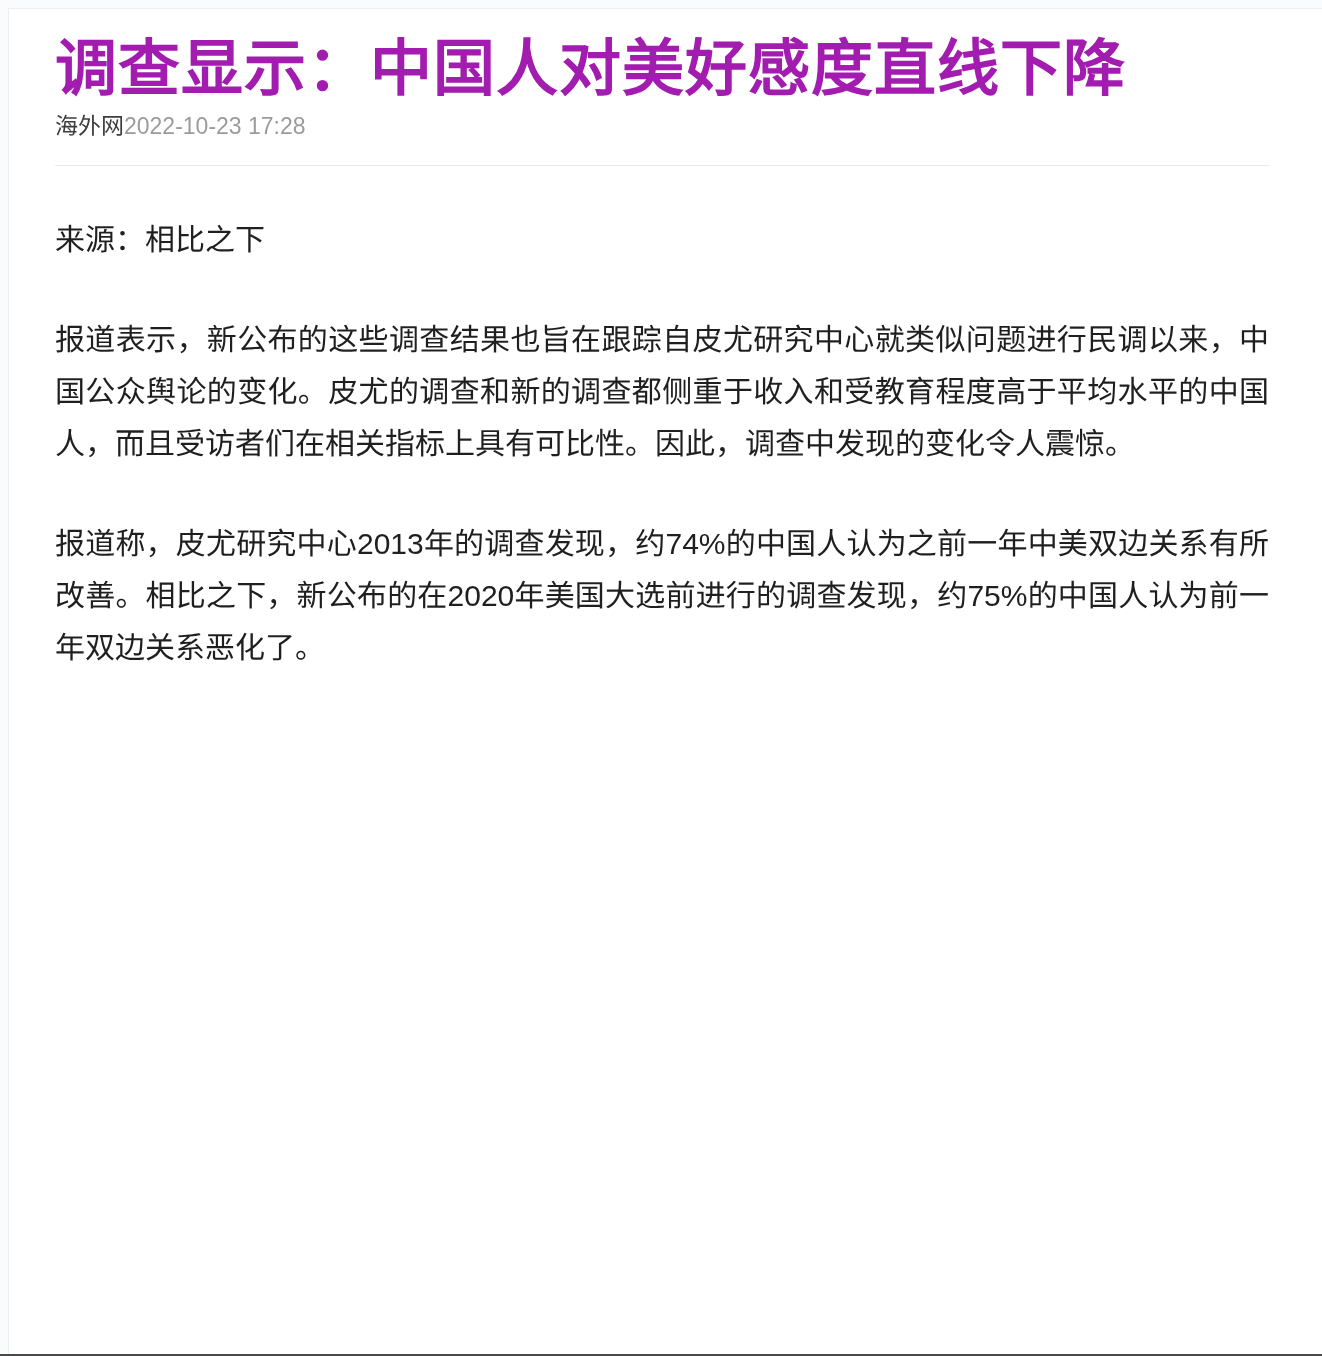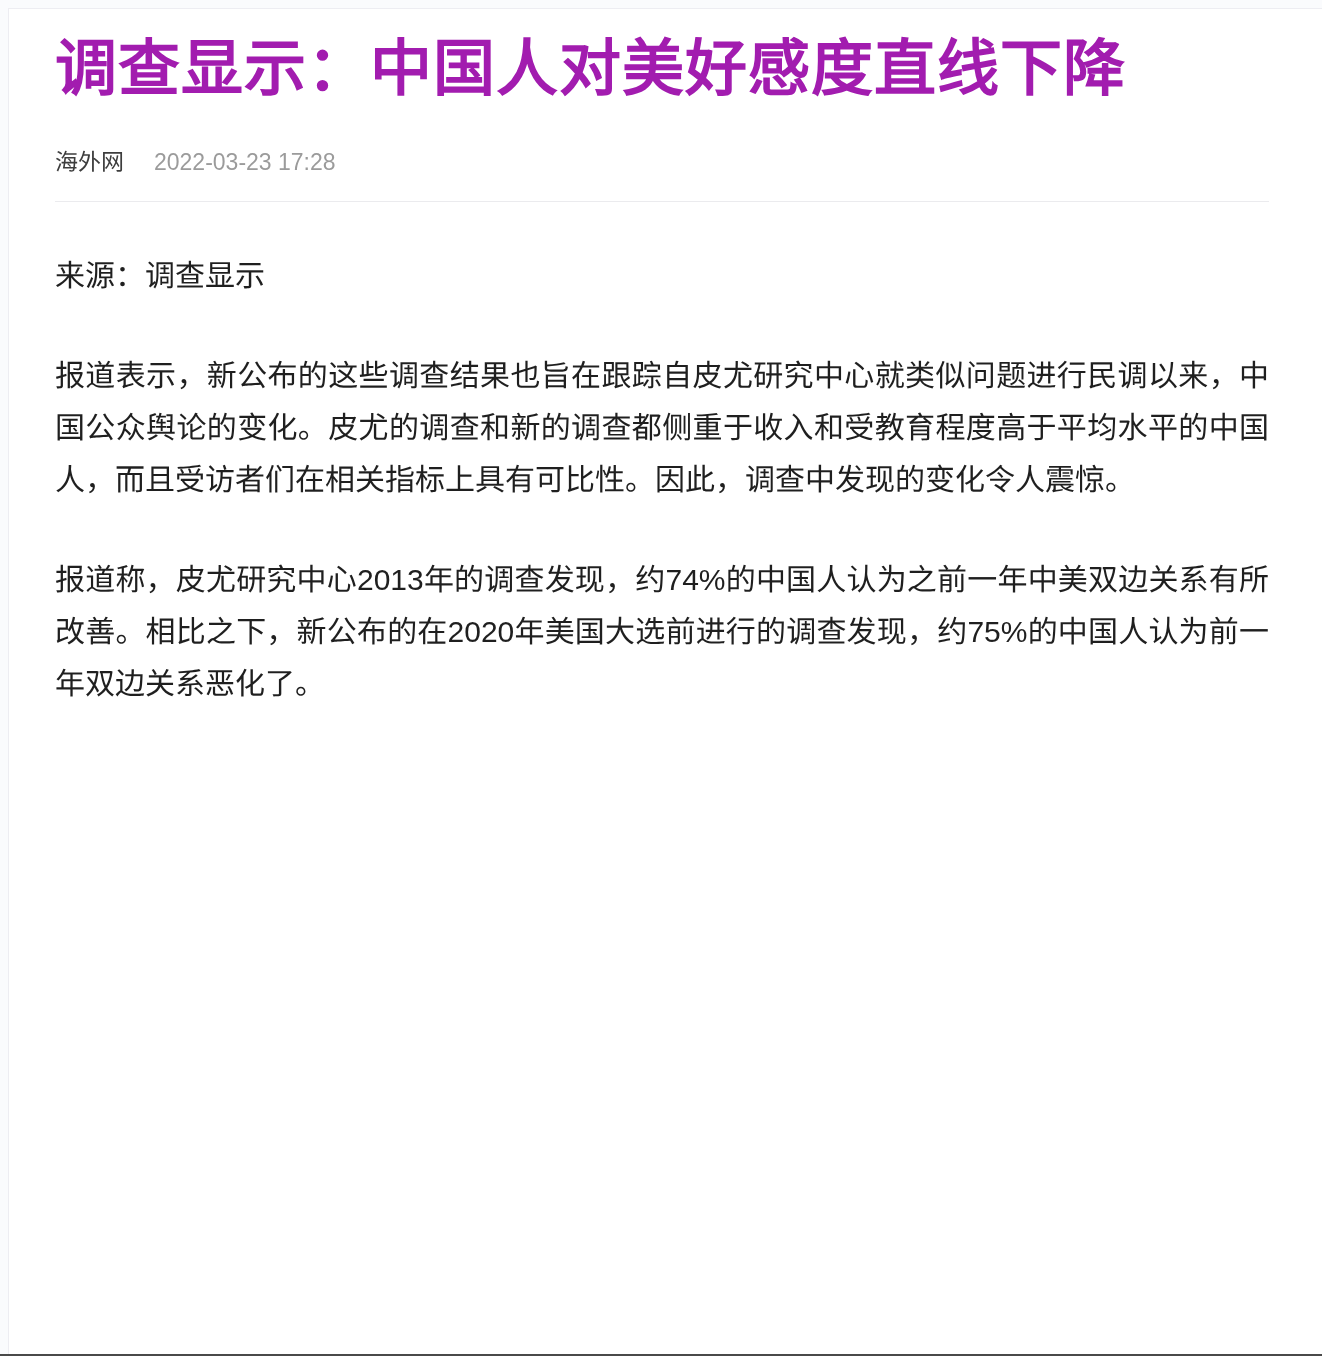--- a/index.html
+++ b/index.html
@@ -29,24 +29,22 @@
   .article-title {
     margin: 22px 0 0 0;
     font-size: 62px;
     line-height: 1.22;
     font-weight: 700;
     color: #a21caf;
     letter-spacing: 1px;
     font-family: "Liberation Sans", "DejaVu Sans", sans-serif;
   }
   .meta-row {
-    margin-top: 36px;
     display: flex;
     align-items: baseline;
-    gap: 30px;
     text-align: right;
   }
   .publisher {
     font-size: 23px;
     color: #3d3d3d;
   }
   .publish-time {
     font-size: 23px;
     color: #9b9b9b;
   }
@@ -83,28 +81,28 @@
 </style>
 </head>
 <body>
 
 <div class="content">
 
   <h1 class="article-title">调查显示：中国人对美好感度直线下降</h1>
 
   <div class="meta-row">
     <span class="publisher">海外网</span>
-    <span class="publish-time">2022-03-23 17:28</span>
+    <span class="publish-time">2022-10-23 17:28</span>
   </div>
 
   <hr class="divider">
 
   <div class="article-body">
 
-    <p class="source-line">来源：调查显示</p>
+    <p class="source-line">来源：相比之下</p>
 
 
 
 
     <p>
       <span>报道表示，新公布的这些调查结果也旨在跟踪自皮尤研究中心就类似问题进行民调以来，中国公众舆论的变化。皮尤的调查和新的调查都侧重于收入和受教育程度高于平均水平的中国人，而且受访者们在相关指标上具有可比性。因此，调查中发现的变化令人震惊。</span>
     </p>
 
     <p>
       <span>报道称，皮尤研究中心2013年的调查发现，约74%的中国人认为之前一年中美双边关系有所改善。相比之下，新公布的在2020年美国大选前进行的调查发现，约75%的中国人认为前一年双边关系恶化了。</span>

